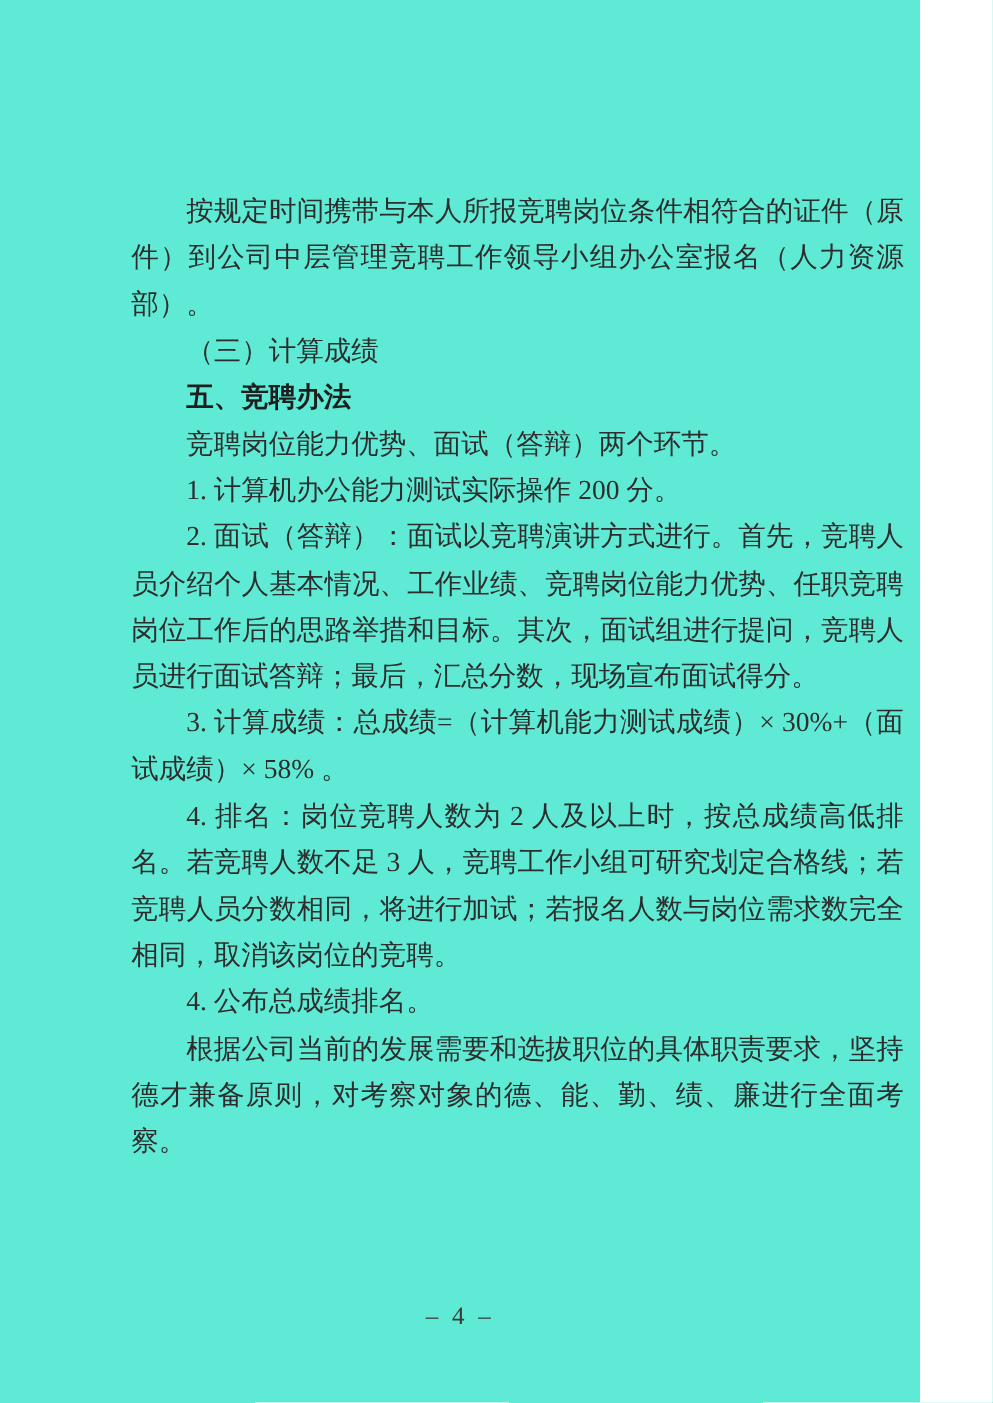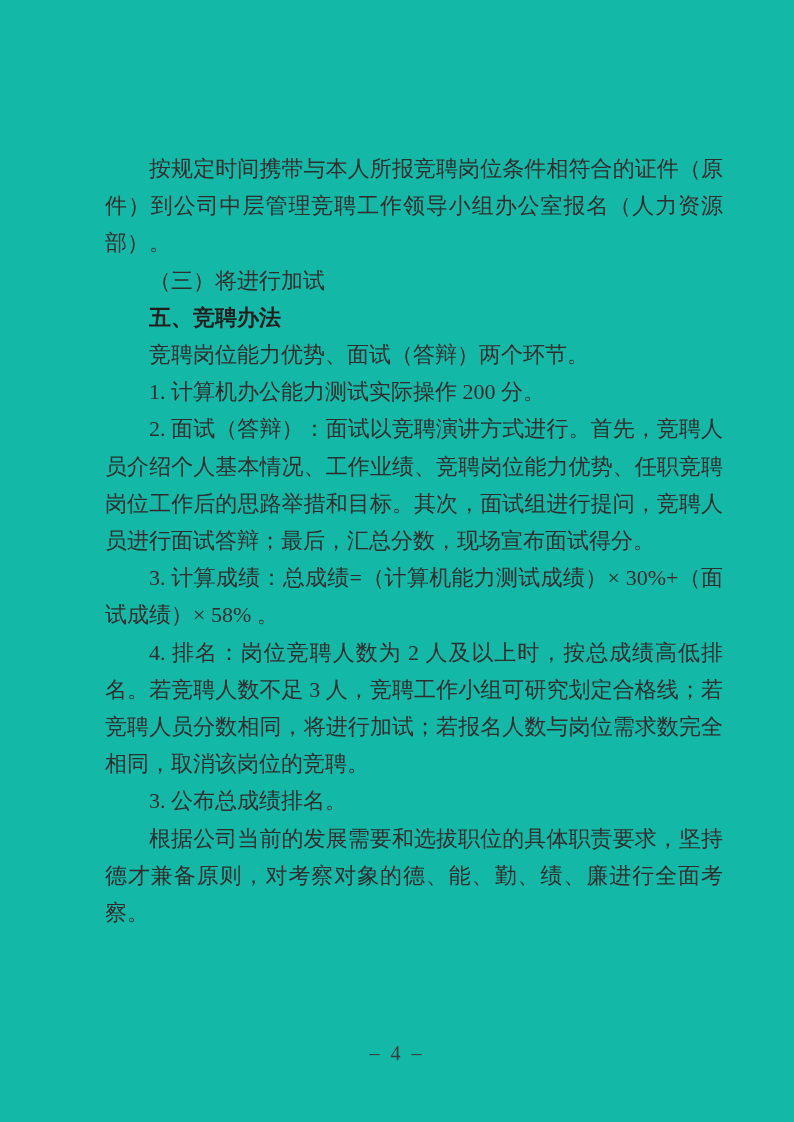--- a/index.html
+++ b/index.html
@@ -2,23 +2,23 @@
 <html><head>
 <meta charset="utf-8">
 <style>
   html, body {
     margin: 0;
     padding: 0;
     background: #ffffff;
   }
   .page {
     position: relative;
-    width: 794px;
+    width: 736px;
     height: 1122px;
-    background: #14b8a6;
+    background: #5eead4;
     overflow: hidden;
     font-family: "Liberation Serif", "DejaVu Serif", serif;
   }
   .text-block {
     position: absolute;
     left: 105px;
     top: 150px;
     width: 618px;
     font-size: 22px;
     line-height: 37.2px;
@@ -48,24 +48,24 @@
     color: #3a3a3a;
     font-family: "Liberation Serif", "DejaVu Serif", serif;
   }
 </style>
 </head>
 <body>
 
 <div class="page">
   <div class="text-block">
     <p class="para">按规定时间携带与本人所报竞聘岗位条件相符合的证件（原件）到公司中层管理竞聘工作领导小组办公室报名（人力资源部）。</p>
-    <p class="para">（三）将进行加试</p>
+    <p class="para">（三）计算成绩</p>
     <p class="para heading">五、竞聘办法</p>
     <p class="para">竞聘岗位能力优势、面试（答辩）两个环节。</p>
     <p class="para">1. 计算机办公能力测试实际操作 200 分。</p>
     <p class="para">2. 面试（答辩）：面试以竞聘演讲方式进行。首先，竞聘人员介绍个人基本情况、工作业绩、竞聘岗位能力优势、任职竞聘岗位工作后的思路举措和目标。其次，面试组进行提问，竞聘人员进行面试答辩；最后，汇总分数，现场宣布面试得分。</p>
     <p class="para">3. 计算成绩：总成绩=（计算机能力测试成绩）× 30%+（面试成绩）× 58% 。</p>
     <p class="para">4. 排名：岗位竞聘人数为 2 人及以上时，按总成绩高低排名。若竞聘人数不足 3 人，竞聘工作小组可研究划定合格线；若竞聘人员分数相同，将进行加试；若报名人数与岗位需求数完全相同，取消该岗位的竞聘。</p>
-    <p class="para">3. 公布总成绩排名。</p>
+    <p class="para">4. 公布总成绩排名。</p>
     <p class="para">根据公司当前的发展需要和选拔职位的具体职责要求，坚持德才兼备原则，对考察对象的德、能、勤、绩、廉进行全面考察。</p>
   </div>
   <div class="page-number">– 4 –</div>
 </div>
 
 </body></html>

